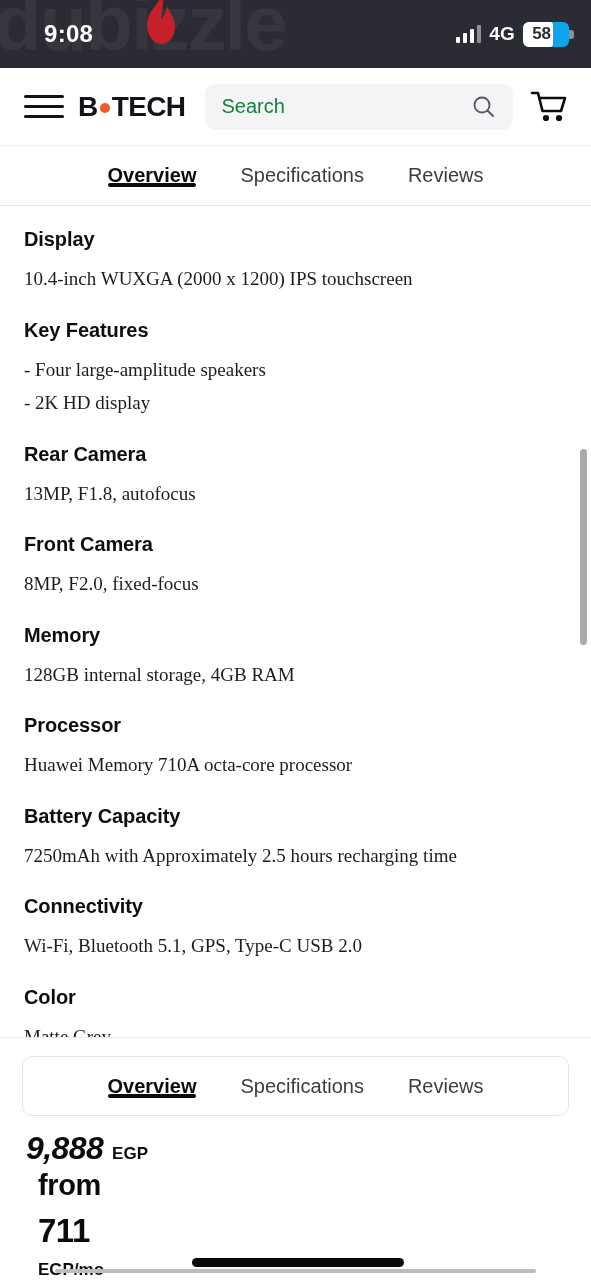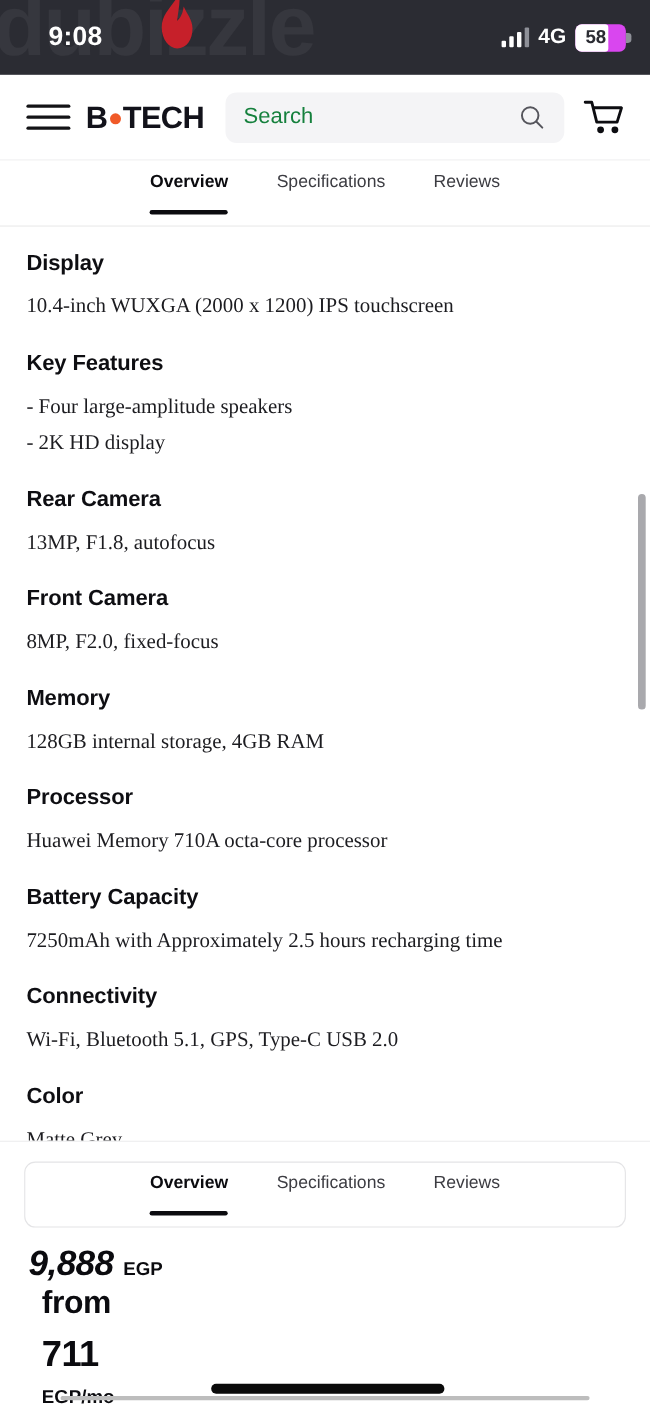--- a/index.html
+++ b/index.html
@@ -56,21 +56,21 @@
   .signal i:nth-child(1) { height: 6px; }
   .signal i:nth-child(2) { height: 10px; }
   .signal i:nth-child(3) { height: 14px; }
   .signal i:nth-child(4) { height: 18px; background:#8e9098; }
   .net-label {
     color: #ffffff; font-size: 19px; font-weight: bold; letter-spacing: .2px;
   }
   .battery {
     position: relative;
     width: 46px; height: 25px;
-    background: #d946ef;
+    background: #0ea5e9;
     border-radius: 6px;
     display: flex; align-items: center;
   }
   .battery .fill {
     position: absolute; left: 0; top: 0; bottom: 0;
     width: 30px; background: #ffffff;
     border-radius: 6px 3px 3px 6px;
   }
   .battery .pct {
     position: relative; z-index: 2;
@@ -143,23 +143,23 @@
   
   .tabbar {
     height: 60px;
     display: flex; align-items: center; justify-content: center;
     gap: 44px;
     background: #ffffff;
     border-bottom: 1px solid #e9e9ea;
   }
   .tab {
     position: relative;
-    font-size: 16px;
+    font-size: 20px;
     color: #3c3c42;
-    padding-bottom: 20px;
+    padding-bottom: 0;
     cursor: pointer;
     white-space: nowrap;
   }
   .tab.active { color: #0b0b0f; font-weight: bold; }
   .tab.active::after {
     content: "";
     position: absolute; left: 0; right: 0; bottom: 0;
     height: 4px; background: #0b0b0f; border-radius: 2px;
   }
 

